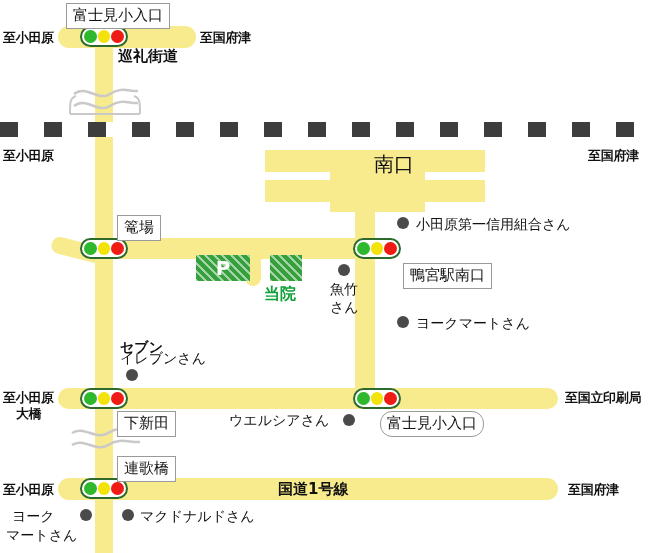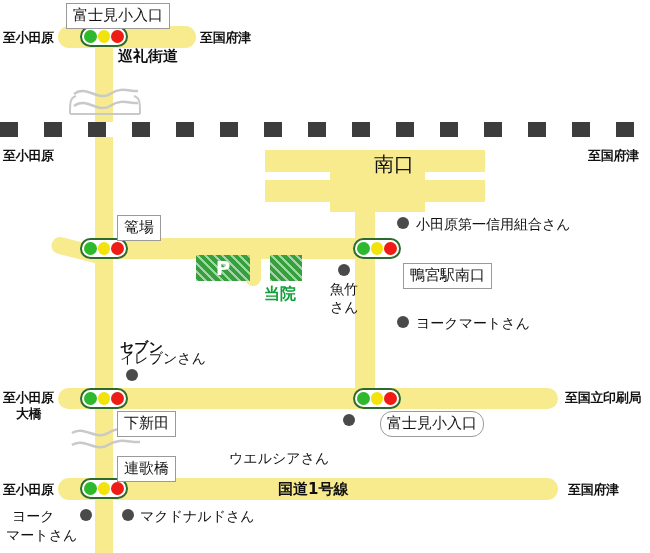--- a/index.html
+++ b/index.html
@@ -253,21 +253,21 @@
   <div class="txt poi" style="left:416px;top:315px;">ヨークマートさん</div>
 
   <div class="dot" style="left:338px;top:264px;"></div>
   <div class="txt poi center" style="left:330px;top:281px;">魚竹</div>
   <div class="txt poi center" style="left:330px;top:299px;">さん</div>
 
   <div class="txt poi" style="left:120px;top:339px;font-weight:bold;">セブン</div>
   <div class="txt poi" style="left:120px;top:350px;">イレブンさん</div>
   <div class="dot" style="left:126px;top:369px;"></div>
 
-  <div class="txt poi" style="left:229px;top:412px;margin-top:38px;">ウエルシアさん</div>
+  <div class="txt poi" style="left:229px;top:412px;">ウエルシアさん</div>
   <div class="dot" style="left:343px;top:414px;"></div>
 
   <div class="dot" style="left:122px;top:509px;"></div>
   <div class="txt poi" style="left:140px;top:508px;">マクドナルドさん</div>
 
   <div class="txt poi" style="left:12px;top:508px;">ヨーク</div>
   <div class="txt poi" style="left:6px;top:527px;">マートさん</div>
   <div class="dot" style="left:80px;top:509px;"></div>
 
 </div>

